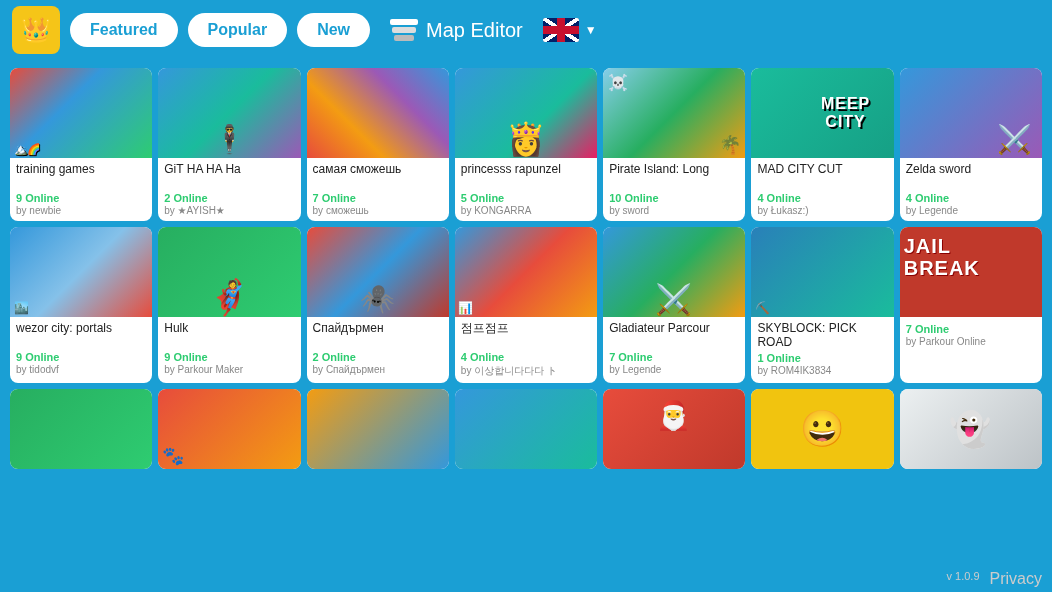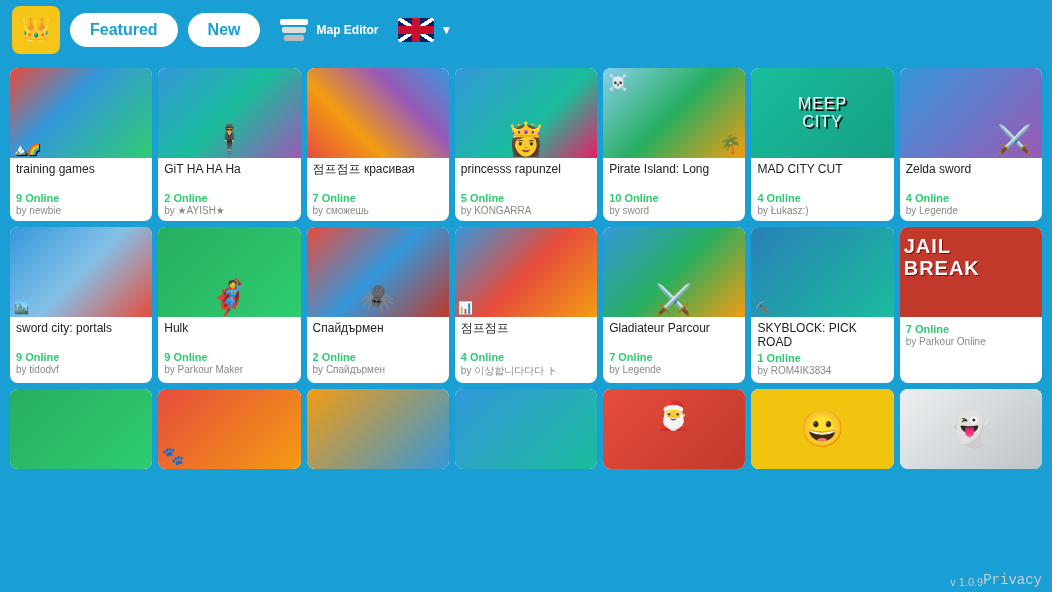--- a/index.html
+++ b/index.html
@@ -58,22 +58,22 @@
       cursor: pointer;
     }
     #map-editor-area {
       display: flex;
       align-items: center;
       gap: 8px;
       margin-left: 10px;
     }
     #map-editor-label {
       color: white;
-      font-size: 12px;
-      font-weight: bold;
+      font-size: 20px;
+      font-weight: normal;
     }
     #language-btn {
       margin-left: 10px;
       display: flex;
       align-items: center;
       gap: 4px;
       cursor: pointer;
       background: none;
       border: none;
     }
@@ -143,32 +143,31 @@
     .thumb-row3f { background: #f1c40f; }
     .thumb-row3g { background: linear-gradient(135deg, #ecf0f1 0%, #bdc3c7 100%); }
 
     
     #footer {
       position: absolute;
       bottom: 0;
       right: 0;
       padding: 4px 10px;
       display: flex;
-      gap: 0;
-      align-items: flex-end;
+      gap: 10px;
+      align-items: flex-start;
     }
     #version-text {
       color: #ccc;
       font-size: 11px;
     }
     #privacy-link {
       color: #ccc;
-      font-size: 14px;
+      font-size: 16px;
       cursor: pointer;
-      font-family: Liberation Mono, monospace;
     }
     .text-overlay {
       position: absolute;
       top: 50%;
       left: 50%;
       transform: translate(-50%, -50%);
       font-weight: 900;
       text-align: center;
       color: white;
       text-shadow: 2px 2px 0 #000, -2px -2px 0 #000;
@@ -223,20 +222,21 @@
     }
   </style>
 </head>
 <body>
 
 <div id="header">
   <div id="logo-icon">
     <span>👑</span>
   </div>
   <button class="nav-btn active">Featured</button>
+  <button class="nav-btn">Popular</button>
   <button class="nav-btn">New</button>
   <div id="map-editor-area">
     <div>
       <div class="stack-icon">
         <div class="stack-layer" style="background:#fff; width:28px;"></div>
         <div class="stack-layer" style="background:#ddd; width:24px;"></div>
         <div class="stack-layer" style="background:#bbb; width:20px;"></div>
       </div>
     </div>
     <span id="map-editor-label">Map Editor</span>
@@ -265,21 +265,21 @@
     </div>
     <div class="game-info">
       <div class="game-title">GiT HA HA Ha</div>
       <div class="game-online">2 Online</div>
       <div class="game-author">by ★AYISH★</div>
     </div>
   </div>
   <div class="game-card">
     <div class="game-thumb thumb-samaya"></div>
     <div class="game-info">
-      <div class="game-title">점프점프 красивая</div>
+      <div class="game-title">самая сможешь</div>
       <div class="game-online">7 Online</div>
       <div class="game-author">by сможешь</div>
     </div>
   </div>
   <div class="game-card">
     <div class="game-thumb thumb-princess">
       <span style="position:absolute;bottom:0;left:50%;transform:translateX(-50%);font-size:32px;">👸</span>
     </div>
     <div class="game-info">
       <div class="game-title">princesss rapunzel</div>
@@ -293,21 +293,21 @@
       <span style="position:absolute;bottom:2px;right:4px;font-size:18px;">🌴</span>
     </div>
     <div class="game-info">
       <div class="game-title">Pirate Island: Long</div>
       <div class="game-online">10 Online</div>
       <div class="game-author">by sword</div>
     </div>
   </div>
   <div class="game-card">
     <div class="game-thumb thumb-madcity">
-      <div class="text-overlay" style="font-size:16px;color:white;font-weight:400;letter-spacing:1px;text-shadow:2px 2px #000;">MEEP<br>CITY</div>
+      <div class="text-overlay" style="font-size:16px;color:white;font-weight:700;letter-spacing:1px;text-shadow:2px 2px #000;margin-left:23px;">MEEP<br>CITY</div>
     </div>
     <div class="game-info">
       <div class="game-title">MAD CITY CUT</div>
       <div class="game-online">4 Online</div>
       <div class="game-author">by Łukasz:)</div>
     </div>
   </div>
   <div class="game-card">
     <div class="game-thumb thumb-zelda">
       <span style="position:absolute;bottom:2px;right:10px;font-size:28px;">⚔️</span>
@@ -317,21 +317,21 @@
       <div class="game-online">4 Online</div>
       <div class="game-author">by Legende</div>
     </div>
   </div>
 
   <div class="game-card">
     <div class="game-thumb thumb-yuri">
       <span style="position:absolute;bottom:2px;left:4px;font-size:12px;">🏙️</span>
     </div>
     <div class="game-info">
-      <div class="game-title">sword city: portals</div>
+      <div class="game-title">wezor city: portals</div>
       <div class="game-online">9 Online</div>
       <div class="game-author">by tidodvf</div>
     </div>
   </div>
   <div class="game-card">
     <div class="game-thumb thumb-hulk">
       <span style="position:absolute;bottom:0;left:50%;transform:translateX(-50%);font-size:34px;">🦸</span>
     </div>
     <div class="game-info">
       <div class="game-title">Hulk</div>

